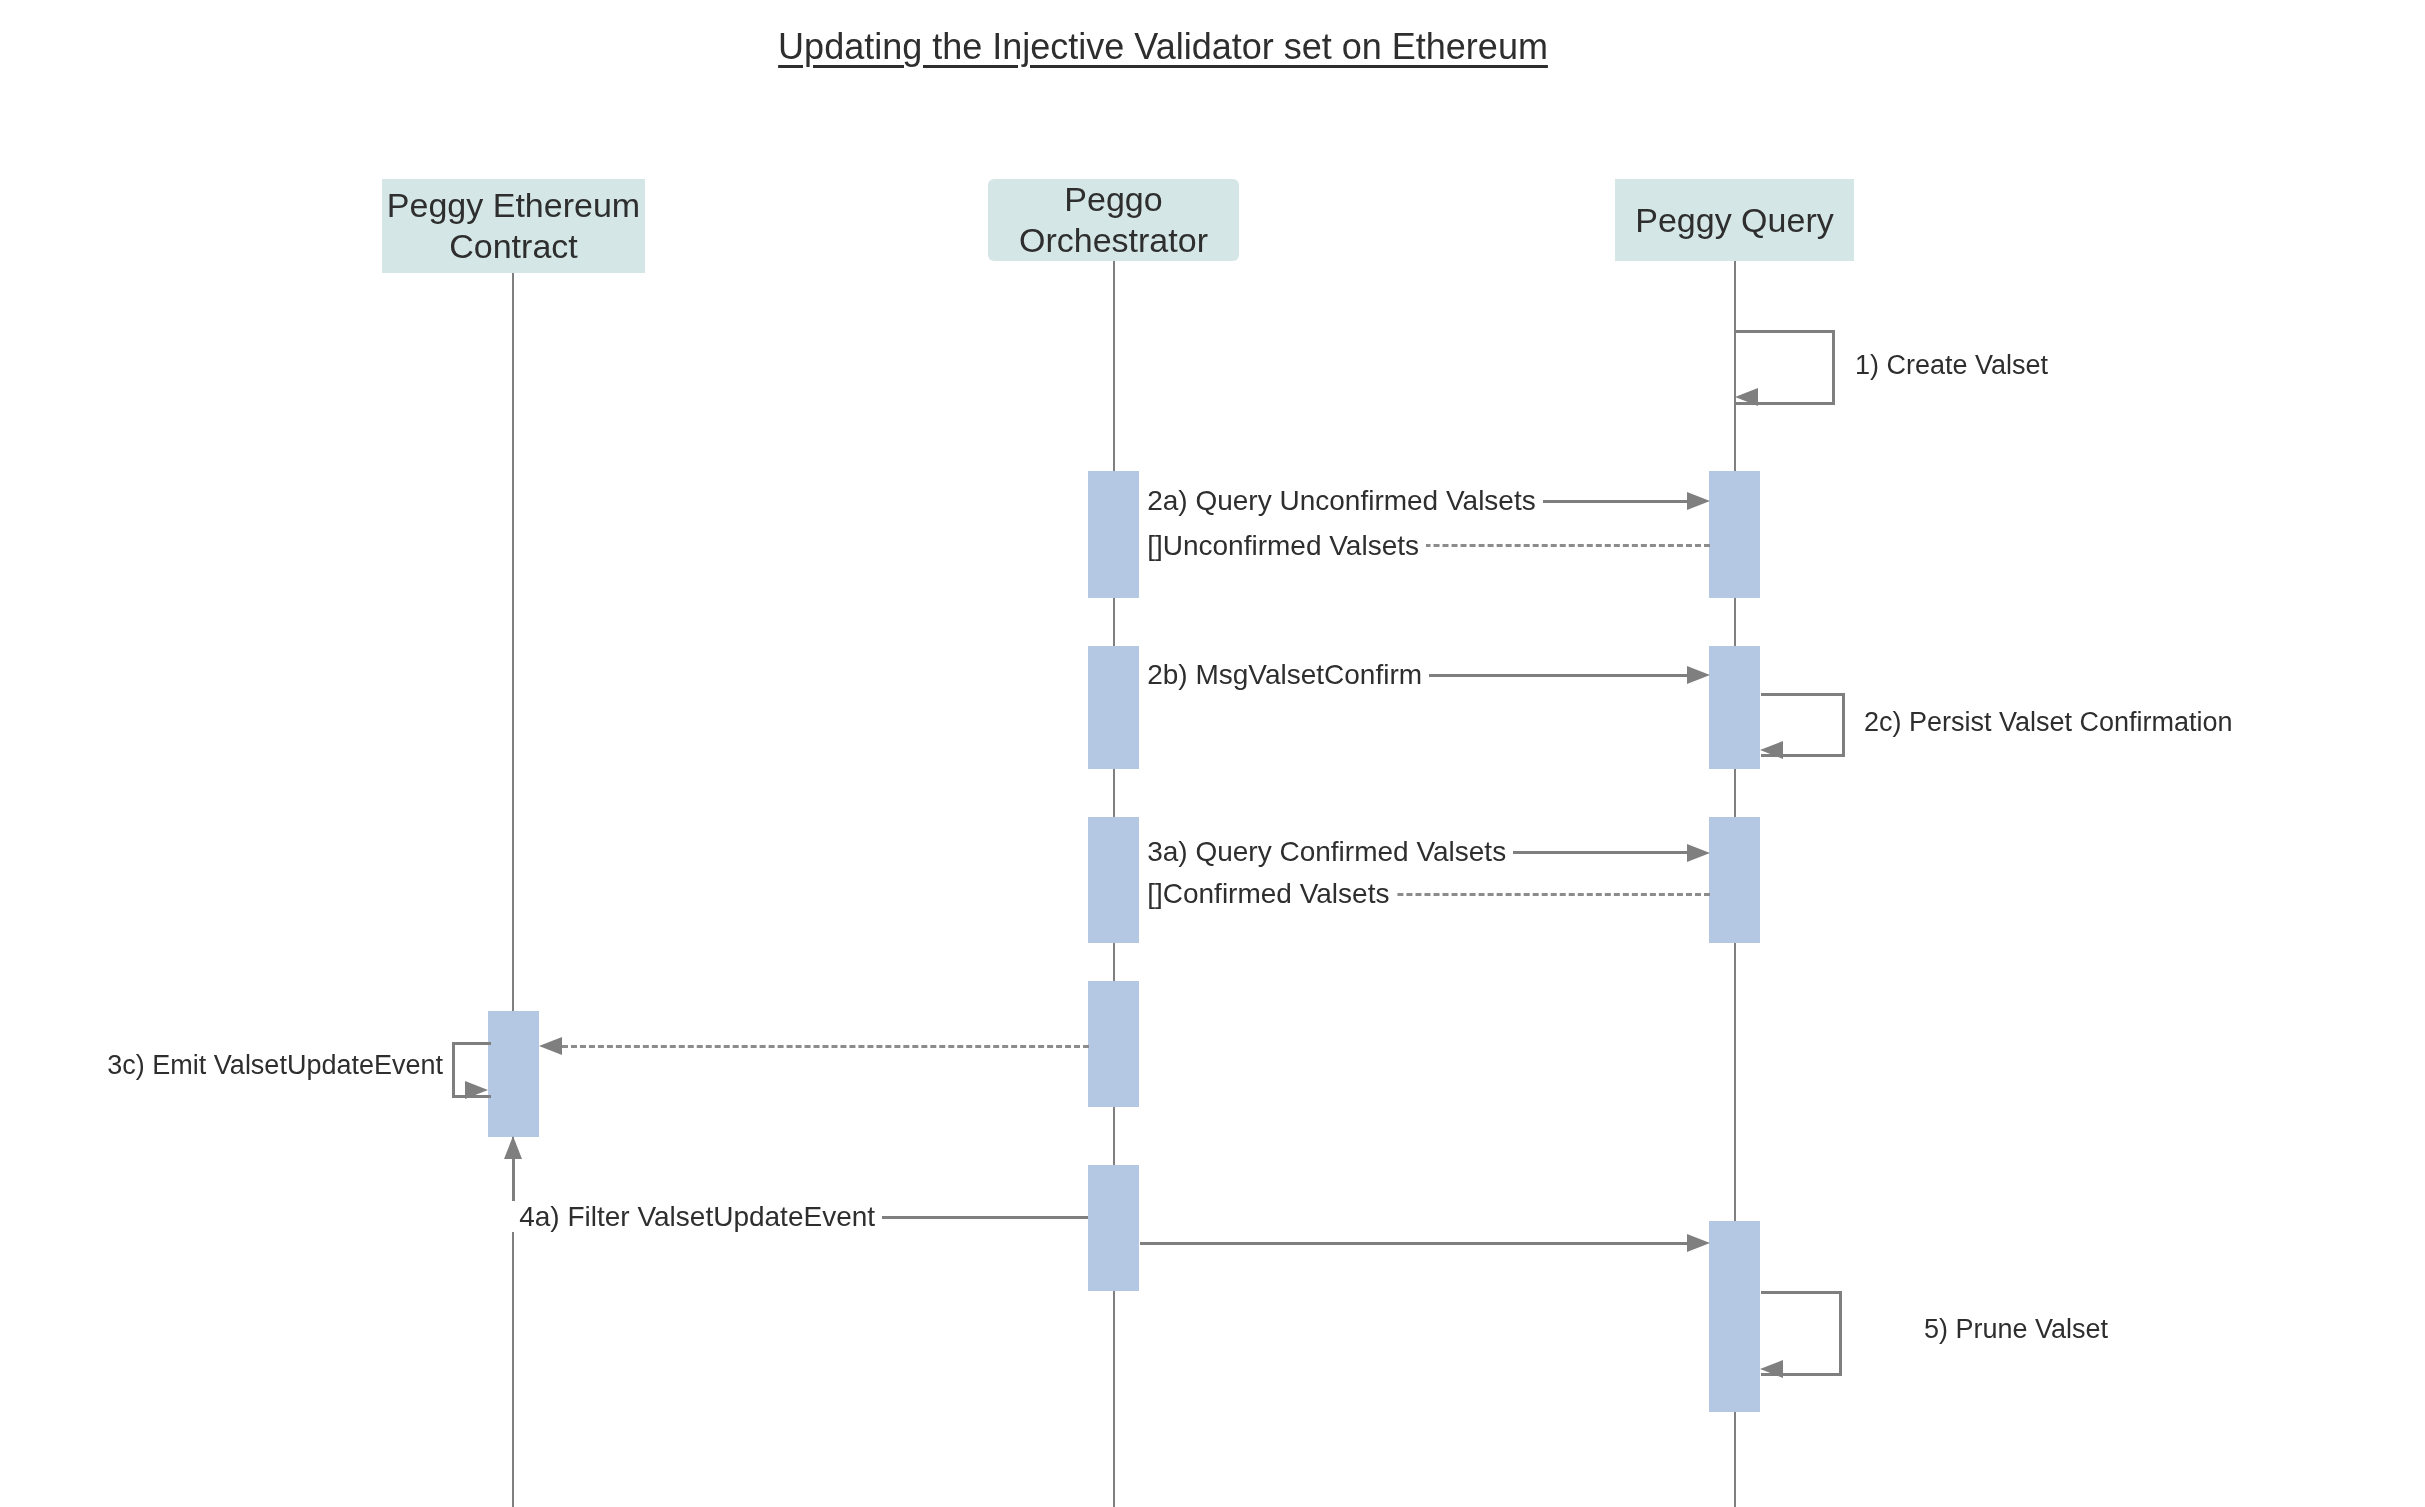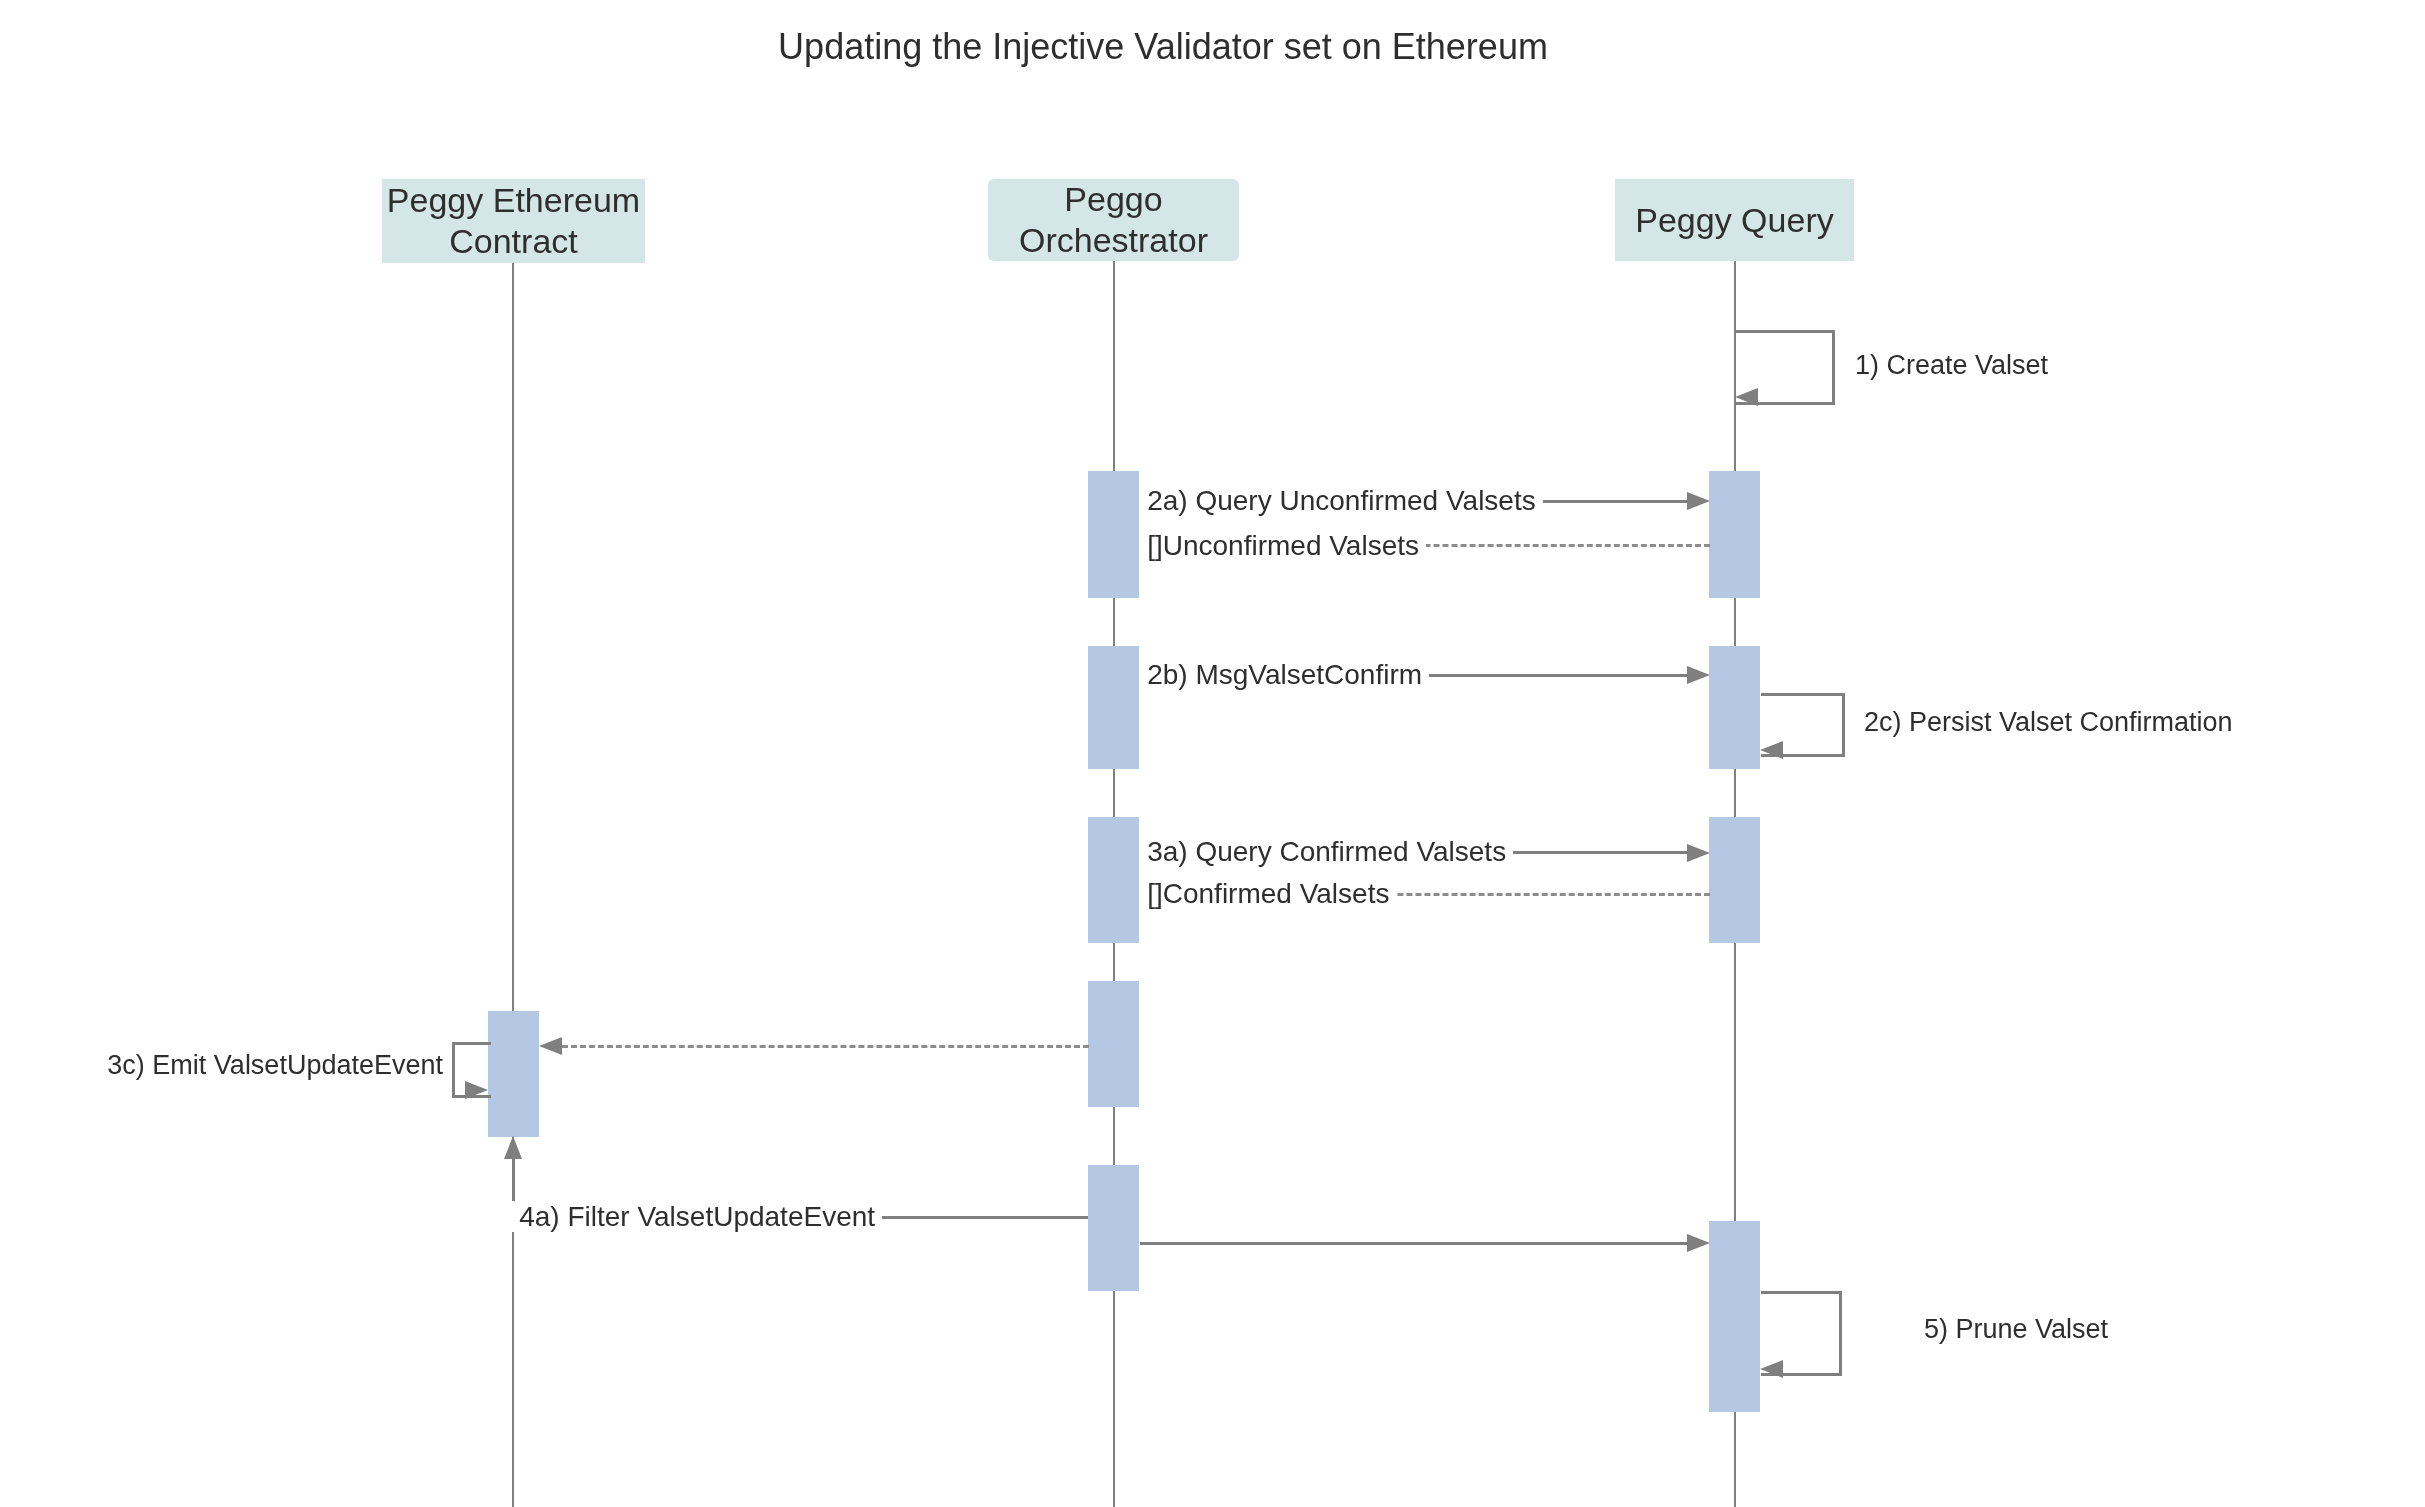--- a/index.html
+++ b/index.html
@@ -11,21 +11,21 @@
     --background:#ffffff;
   }
   html,body{margin:0;padding:0;background:var(--background);}
   #canvas{
     position:relative;width:2426px;height:1508px;background:var(--background);
     font-family:"Liberation Sans", sans-serif;color:var(--text);overflow:hidden;
   }
   .title{
     position:absolute;left:0;top:26px;width:2326px;text-align:center;
     font-size:36px;color:var(--text);
-    text-underline-offset:6px;
+    text-decoration:underline;text-underline-offset:6px;
   }
   .lifeline{position:absolute;width:2.4px;background:var(--line);}
   .header{
     position:absolute;background:var(--header-fill);
     display:flex;flex-direction:column;justify-content:center;align-items:center;
     font-size:34px;line-height:1.2;text-align:center;color:var(--text);
   }
   .bar{position:absolute;width:51px;background:var(--activation-fill);}
   .hline{position:absolute;height:3px;background:var(--line);}
   .vline{position:absolute;width:3px;background:var(--line);}
@@ -46,21 +46,21 @@
 <body>
 
 <div id="canvas">
 
   <div class="title">Updating the Injective Validator set on Ethereum</div>
 
   <div class="lifeline" style="left:512px;top:261px;height:1246px;"></div>
   <div class="lifeline" style="left:1113px;top:261px;height:1246px;"></div>
   <div class="lifeline" style="left:1734px;top:261px;height:1246px;"></div>
 
-  <div class="header" style="left:382px;top:179px;width:263px;height:84px;">
+  <div class="header" style="left:382px;top:179px;width:263px;height:94px;">
     <span>Peggy Ethereum</span>
     <span>Contract</span>
   </div>
   <div class="header" style="left:988px;top:179px;width:251px;height:82px;border-radius:6px;">
     <span>Peggo</span>
     <span>Orchestrator</span>
   </div>
   <div class="header" style="left:1615px;top:179px;width:239px;height:82px;">
     <span>Peggy Query</span>
   </div>

